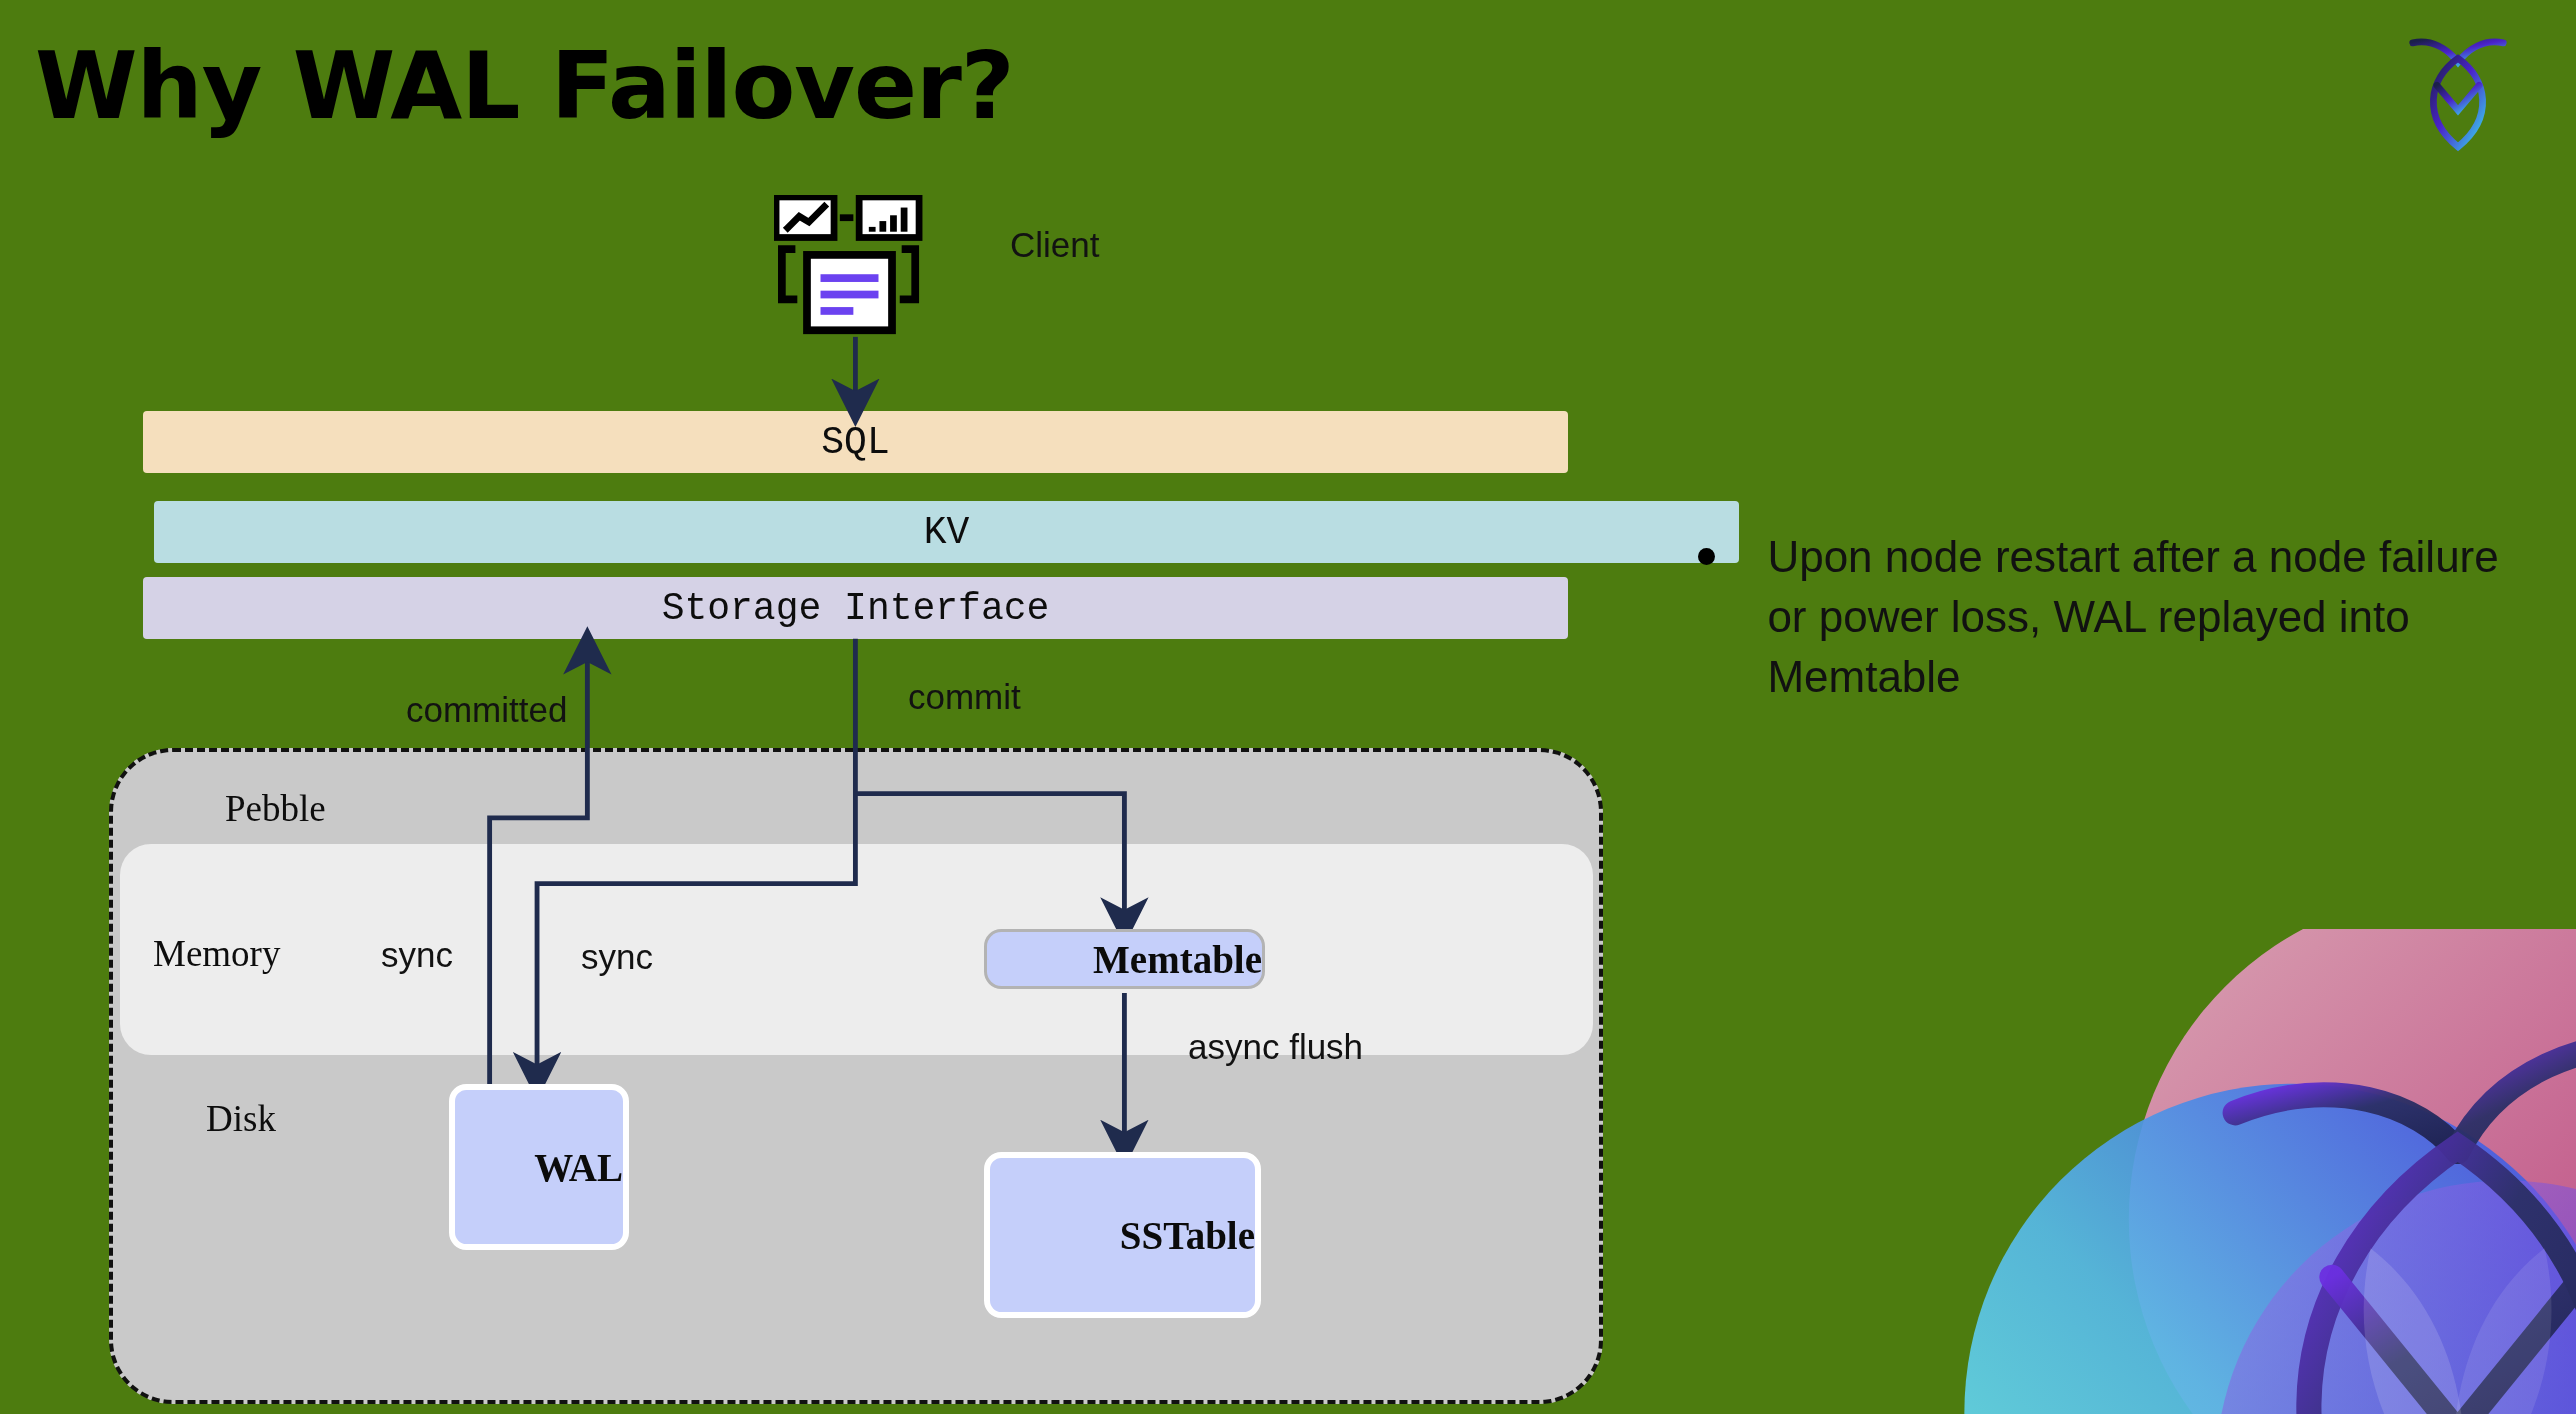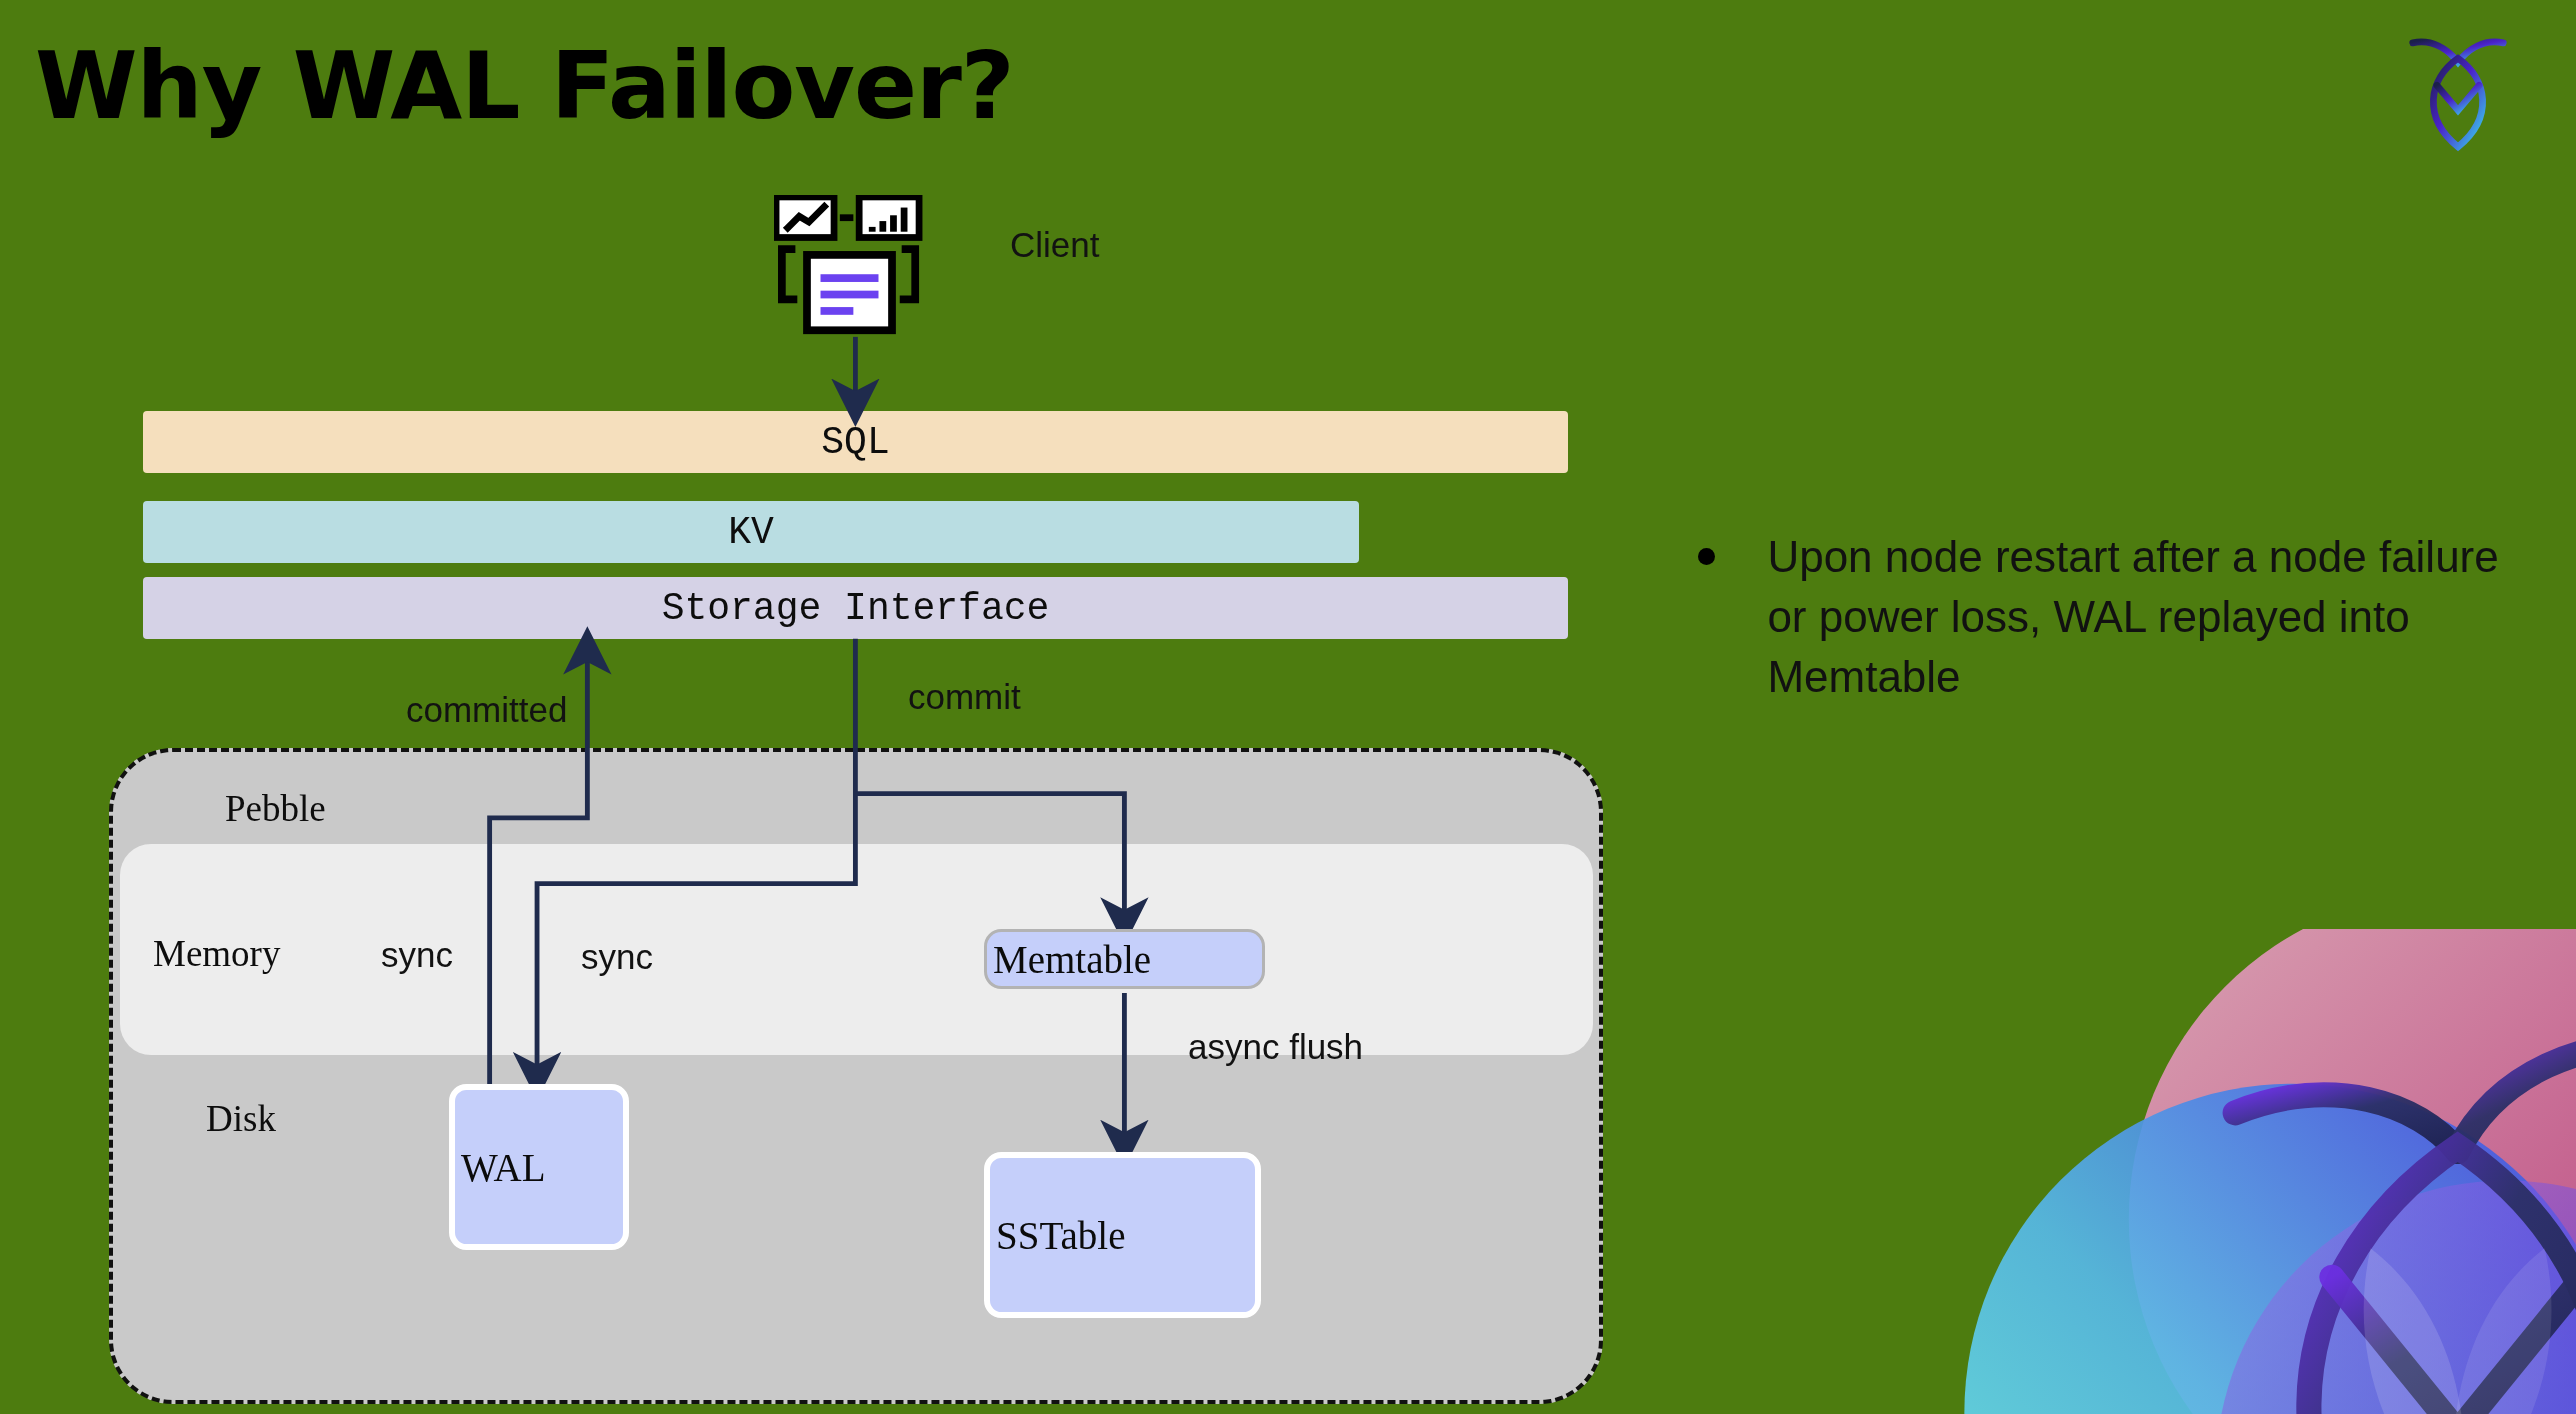--- a/index.html
+++ b/index.html
@@ -48,21 +48,21 @@
   .layer-bar {
     position: absolute;
     height: 62px;
     border-radius: 3.9px;
     display: flex; align-items: center; justify-content: center;
     font-family: Liberation Mono, monospace;
     font-size: 38px;
     color: #0d0d0d;
   }
   #bar-sql  { left: 143px; top: 411px; width: 1425px; background: #f5dfbd; }
-  #bar-kv   { left: 143px; top: 501px; width: 1216px; background: #b9dde2; }
+  #bar-kv   { left: 154px; top: 501px; width: 1585px; background: #b9dde2; }
   #bar-si   { left: 143px; top: 577px; width: 1425px; background: #d5d2e6; }
 
   
   #pebble-box {
     position: absolute; left: 109px; top: 748px;
     width: 1494px; height: 656px;
     background: #c9c9c9;
     border: 4.8px dashed #111111;
     border-radius: 64px;
   }
@@ -79,23 +79,23 @@
   }
   #label-pebble { left: 225px; top: 787px; }
   #label-memory { left: 153px; top: 932px; }
   #label-disk   { left: 206px; top: 1097px; }
 
   
   .node-box {
     position: absolute;
     background: #c5cffa;
     border-radius: 17.4px;
-    display: flex; align-items: center; justify-content: flex-start;
+    display: flex; align-items: center; justify-content: flex-end;
     font-family: "Liberation Serif", serif;
-    font-weight: 400;
+    font-weight: 700;
     font-size: 39px;
     color: #0b0b0b;
     padding-left: 6px;
   }
   #box-memtable {
     left: 984px; top: 929px; width: 281px; height: 60px;
     border: 3.9px solid #b3b3b3;
   }
   #box-wal {
     left: 449px; top: 1084px; width: 180px; height: 166px;

